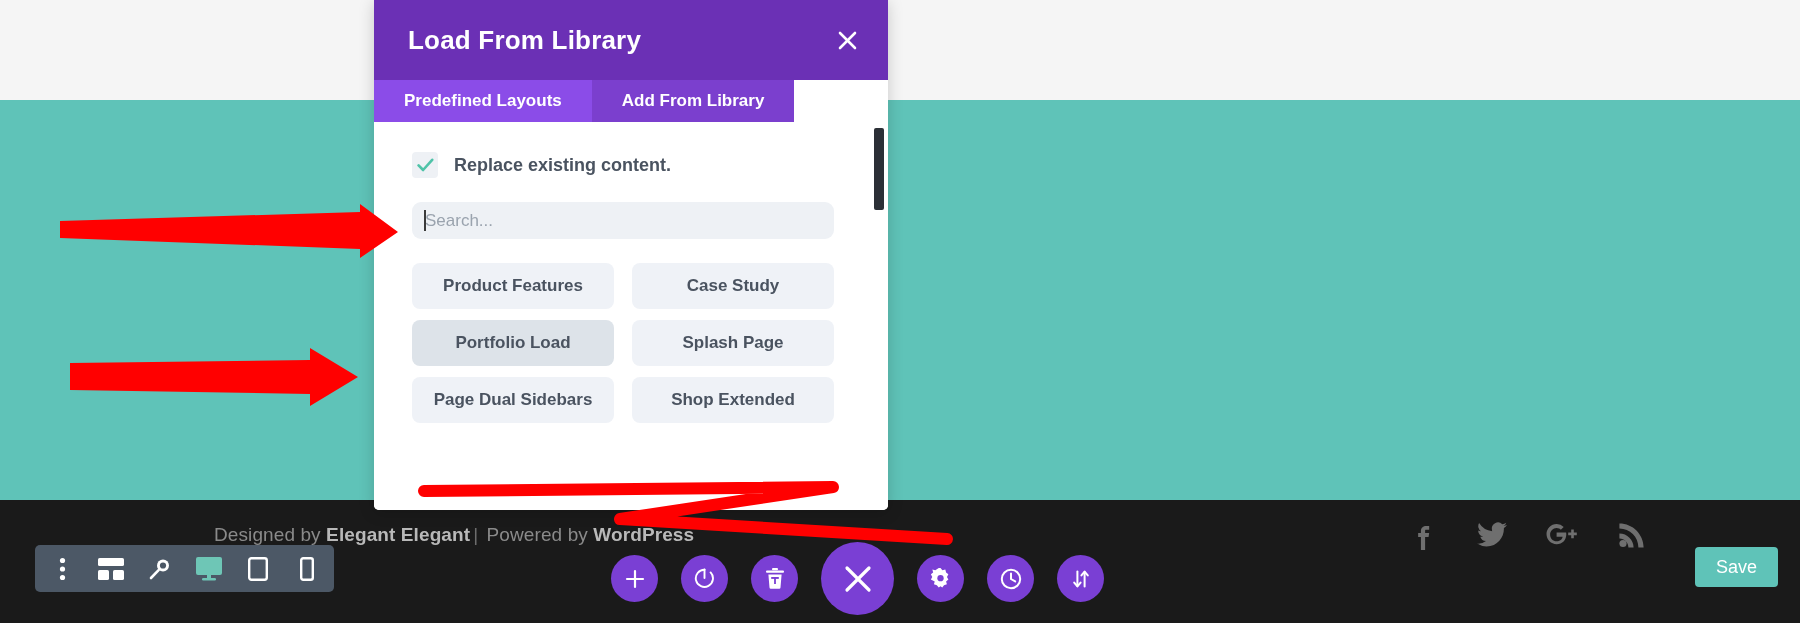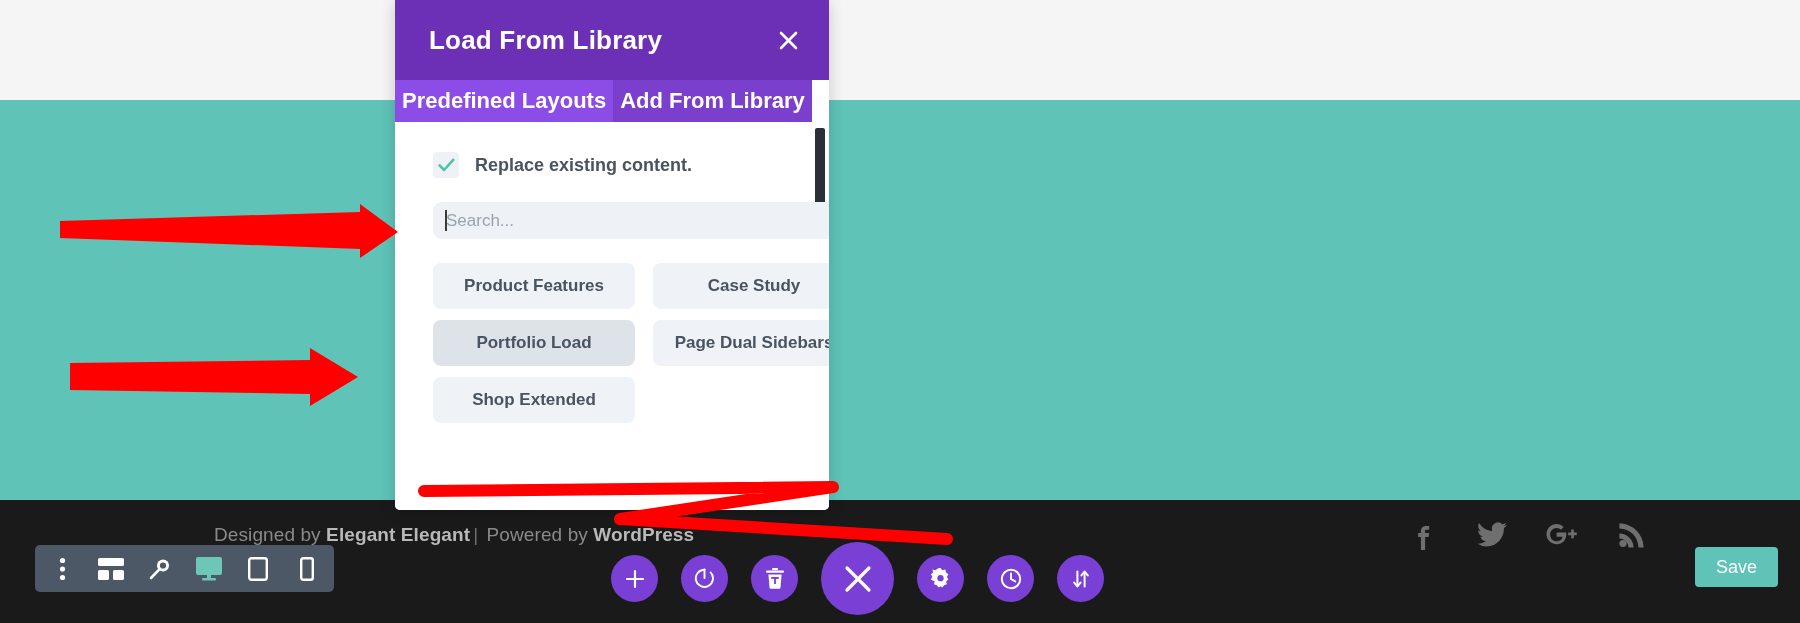--- a/index.html
+++ b/index.html
@@ -51,39 +51,39 @@
   .action-row { position:absolute; left:611px; top:542px; display:flex; align-items:center; gap:23px; }
   .act {
     width:47px; height:47px; border-radius:50%;
     background:#7a3fd4; display:flex; align-items:center; justify-content:center;
     color:#fff; cursor:pointer; flex:0 0 auto;
   }
   .act.big { width:73px; height:73px; }
 
   
   .modal {
-    position:absolute; left:395px; top:0; width:434px; height:510px;
+    position:absolute; left:374px; top:0; width:514px; height:510px;
     background:#fff; border-radius:0 0 5px 5px; overflow:hidden;
     box-shadow:0 2px 16px rgba(0,0,0,.18);
   }
   .modal-head {
     height:80px; background:#6b30b5; position:relative;
     display:flex; align-items:center; padding:0 34px;
   }
   .modal-title { color:#fff; font-size:26px; font-weight:700; letter-spacing:.2px; }
   .modal-close {
     position:absolute; right:24px; top:50%; transform:translateY(-50%);
     width:34px; height:34px; display:flex; align-items:center; justify-content:center;
     color:#fff; cursor:pointer;
   }
   .modal-tabs { display:flex; height:42px; }
   .tab {
     display:flex; align-items:center; justify-content:center;
-    color:#fff; font-size:22px; font-weight:700; cursor:pointer;
-    background:#7b3fce; padding:0 7px;
+    color:#fff; font-size:17px; font-weight:700; cursor:pointer;
+    background:#7b3fce; padding:0 30px;
   }
   .tab.active { background:#8b4ce8; }
 
   .modal-body { position:relative; height:388px; padding:30px 16px 0 38px; background:#fff; }
 
   
   .modal-scroll {
     position:absolute; right:4px; top:6px; width:10px; height:82px;
     background:#2b2f36; border-radius:2px; cursor:pointer;
   }
@@ -283,20 +283,21 @@
 
       <div class="search-wrap">
         <input class="search-field" type="text" placeholder="Search..." style="">
         <span class="search-caret"></span>
       </div>
 
       <div class="layout-grid">
         <button class="layout-btn">Product Features</button>
         <button class="layout-btn">Case Study</button>
         <button class="layout-btn hover">Portfolio Load</button>
+        <button class="layout-btn">Splash Page</button>
         <button class="layout-btn">Page Dual Sidebars</button>
         <button class="layout-btn">Shop Extended</button>
       </div>
 
     </div>
   </div>
 
   <svg class="annot" viewBox="0 0 1800 623">
 
     <g>

